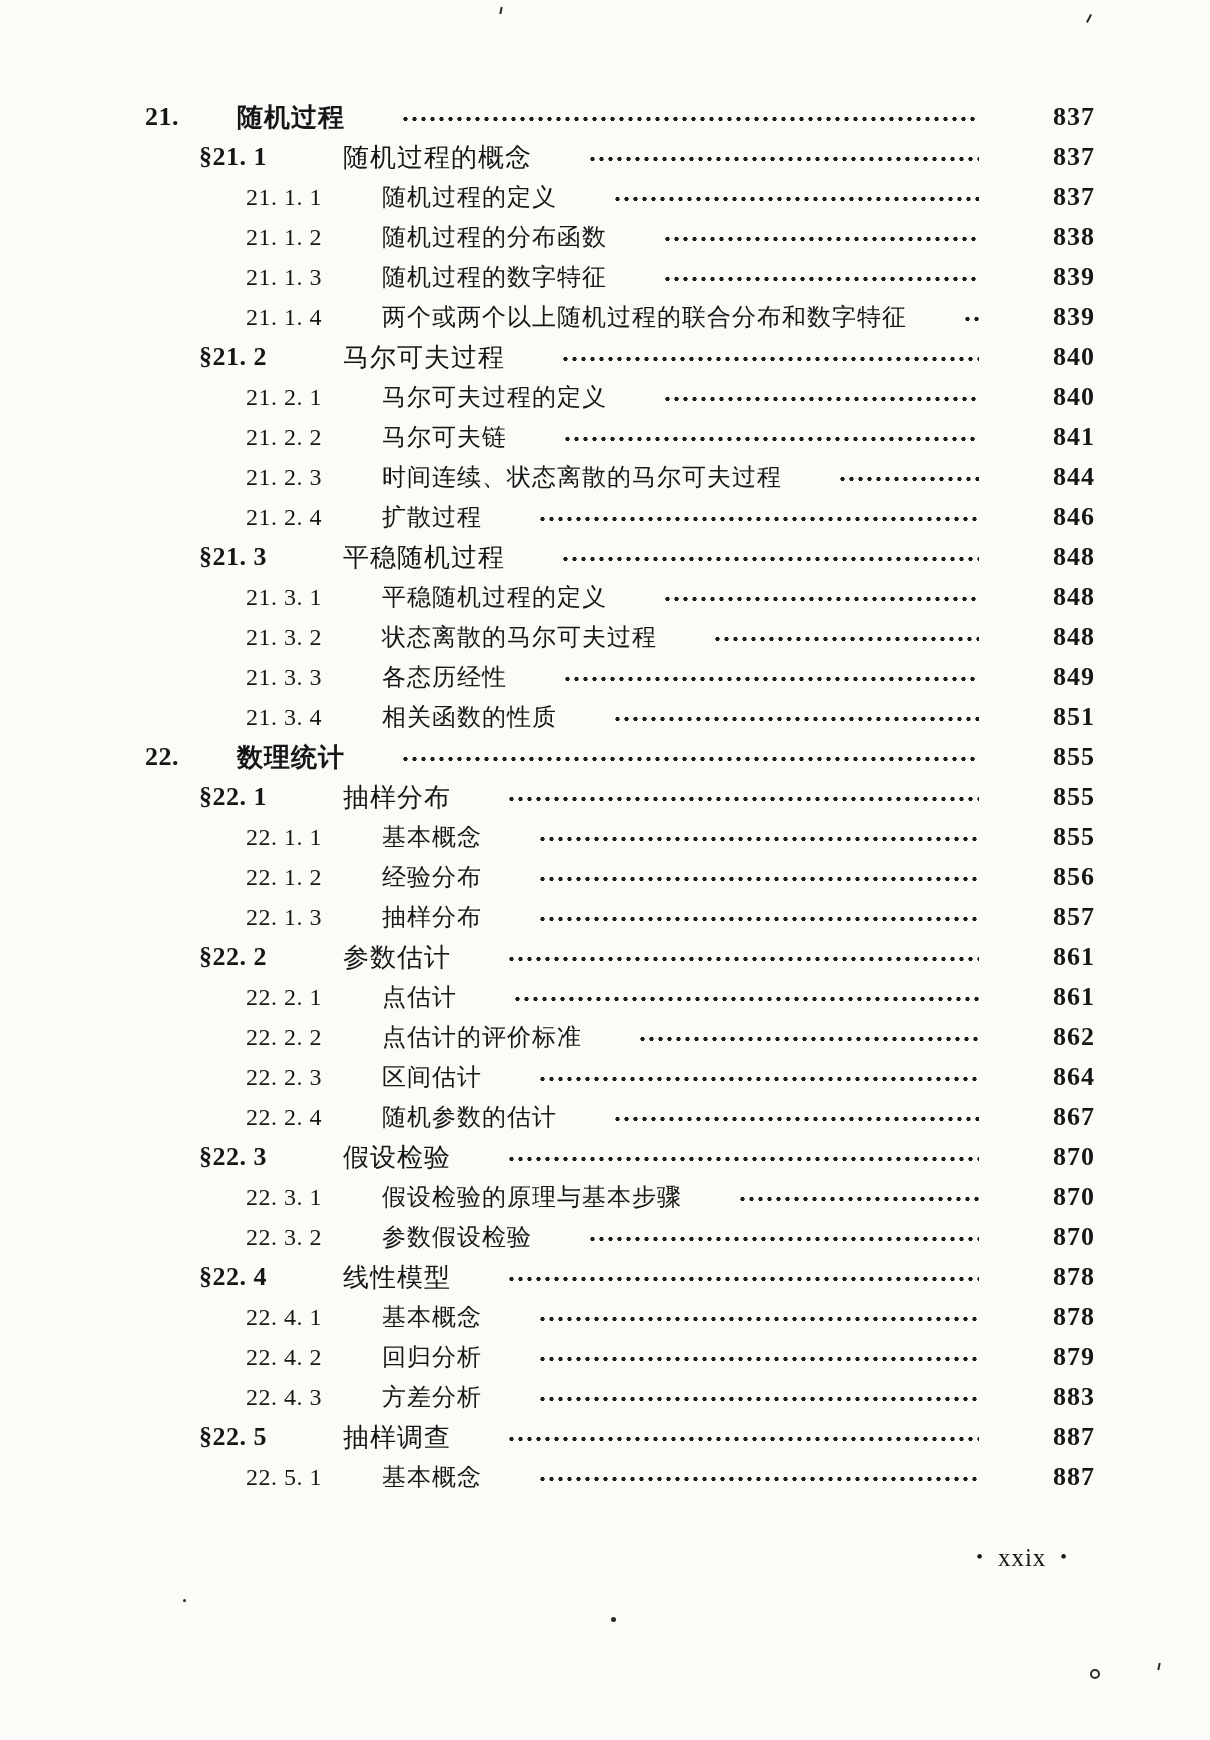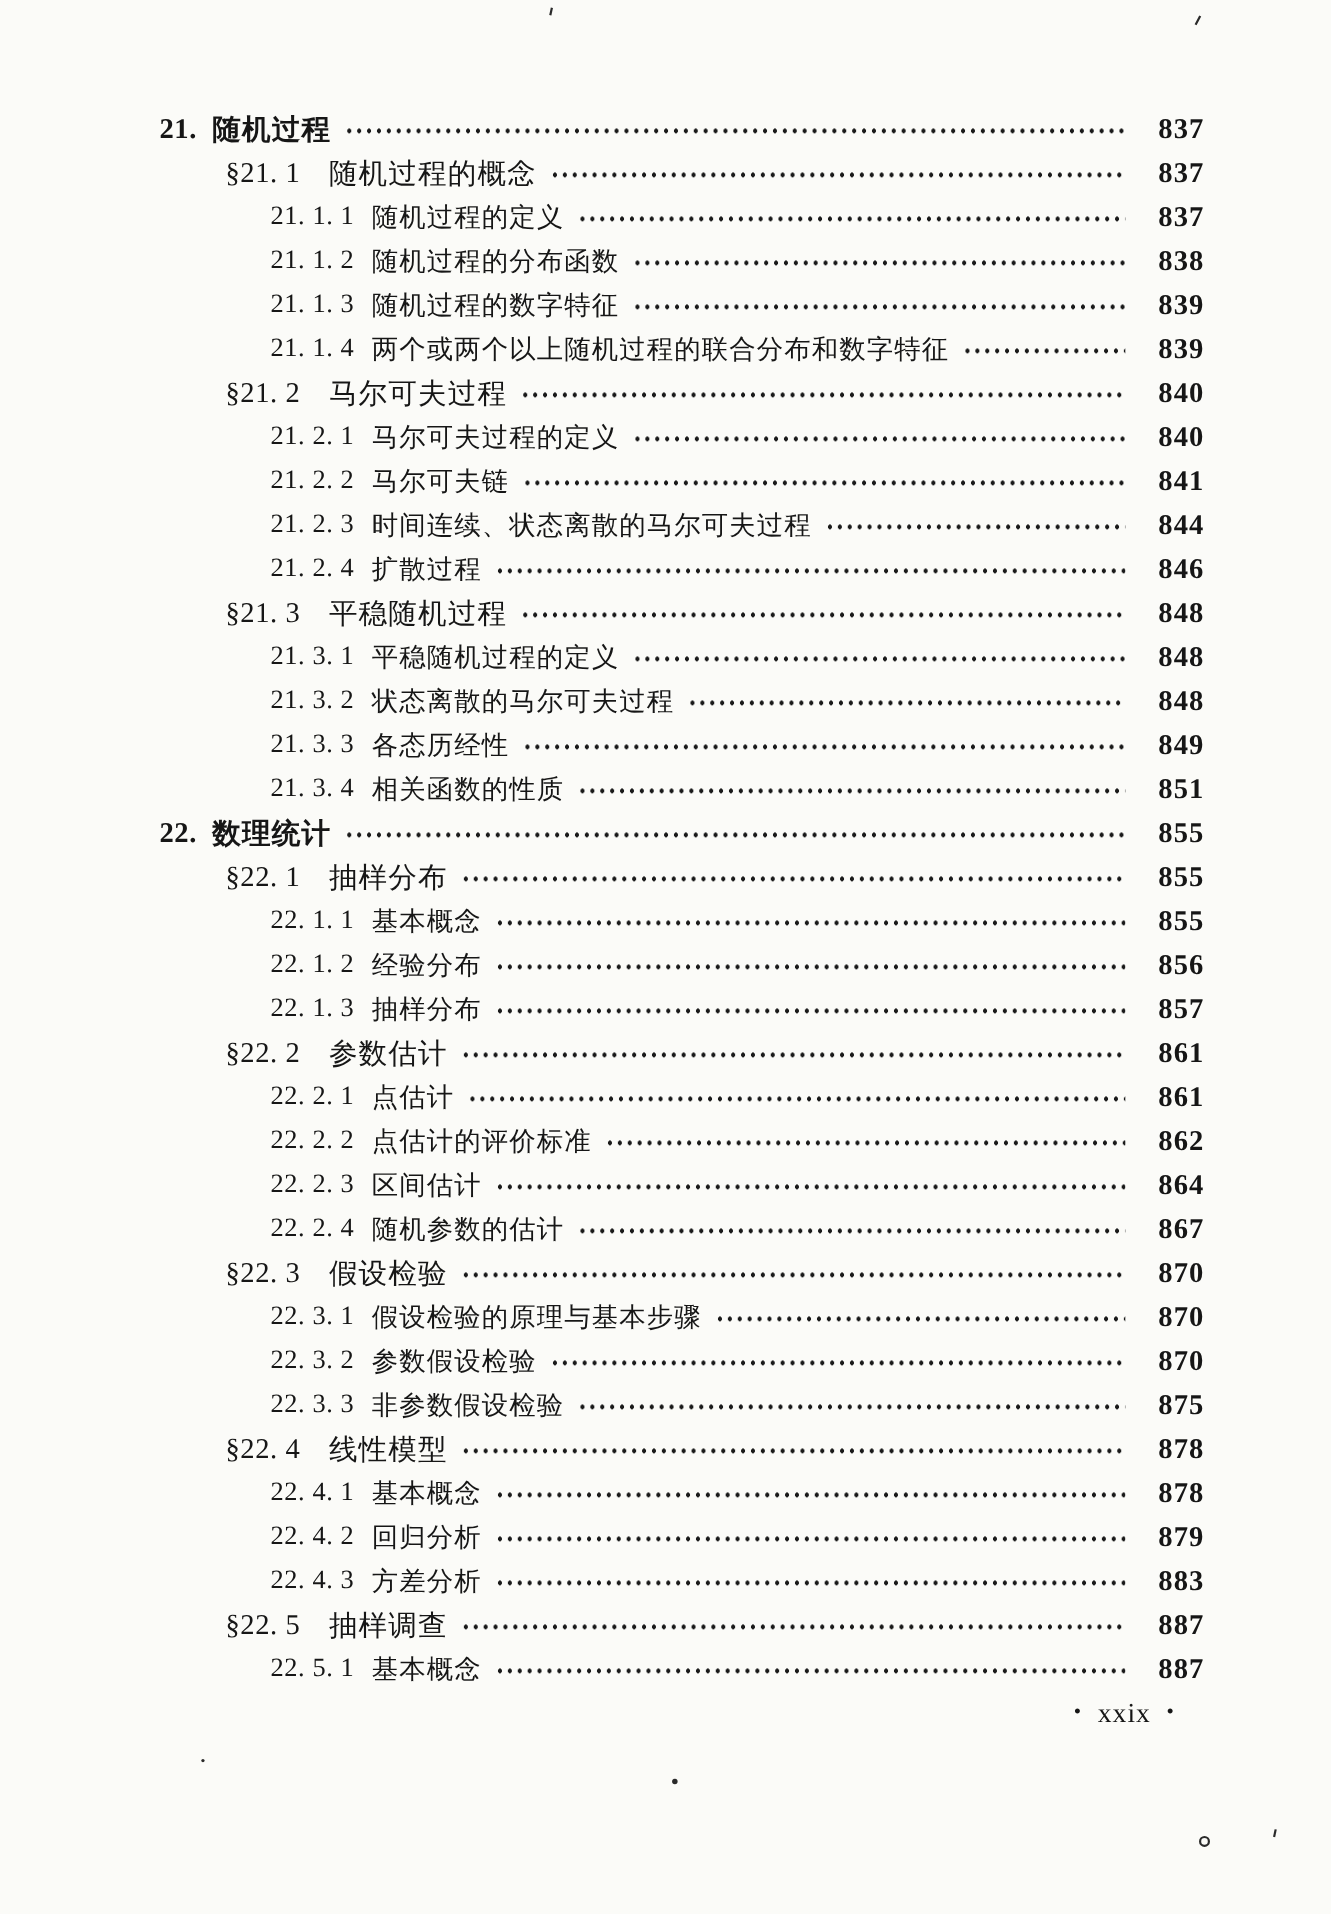--- a/index.html
+++ b/index.html
@@ -14,27 +14,28 @@
   .toc{
     position:absolute;
     top:97px;left:0;right:0;
   }
   .row{
     display:flex;
     align-items:center;
     height:40px;
     padding-right:115px;
     box-sizing:border-box;
+    gap:44px;
   }
   .row .num{white-space:pre;letter-spacing:0.5px;}
   .row .title{white-space:pre;letter-spacing:1px;}
   .level-chapter{padding-left:145px;font-size:26px;font-weight:bold;}
   .level-chapter .num{margin-right:14px;}
   .level-section{padding-left:199px;font-size:26px;}
-  .level-section .num{min-width:74px;margin-right:26px;font-weight:400;text-align:right;}
+  .level-section .num{min-width:74px;margin-right:26px;font-weight:700;}
   .level-section .title{font-weight:normal;}
   .level-subsection{padding-left:246px;font-size:24px;justify-content:center;}
   .level-subsection .num{margin-right:16px;}
   .leader{
     flex:1;
     height:8px;
     margin:4px 10px 0 12px;
     align-self:center;
     background-image:radial-gradient(circle 2.1px at 4.5px 4px,#1a1a1a 97%,rgba(0,0,0,0) 100%);
     background-size:9px 8px;
@@ -235,26 +236,20 @@
       <span class="title">假设检验的原理与基本步骤</span>
       <div class="leader"></div>
       <span class="page">870</span>
     </div>
     <div class="row level-subsection">
       <span class="num">22. 3. 2</span>
       <span class="title">参数假设检验</span>
       <div class="leader"></div>
       <span class="page">870</span>
     </div>
-    <div class="row level-subsection">
-      <span class="num">22. 3. 3</span>
-      <span class="title">非参数假设检验</span>
-      <div class="leader"></div>
-      <span class="page">875</span>
-    </div>
     <div class="row level-section">
       <span class="num">§22. 4</span>
       <span class="title">线性模型</span>
       <div class="leader"></div>
       <span class="page">878</span>
     </div>
     <div class="row level-subsection">
       <span class="num">22. 4. 1</span>
       <span class="title">基本概念</span>
       <div class="leader"></div>

